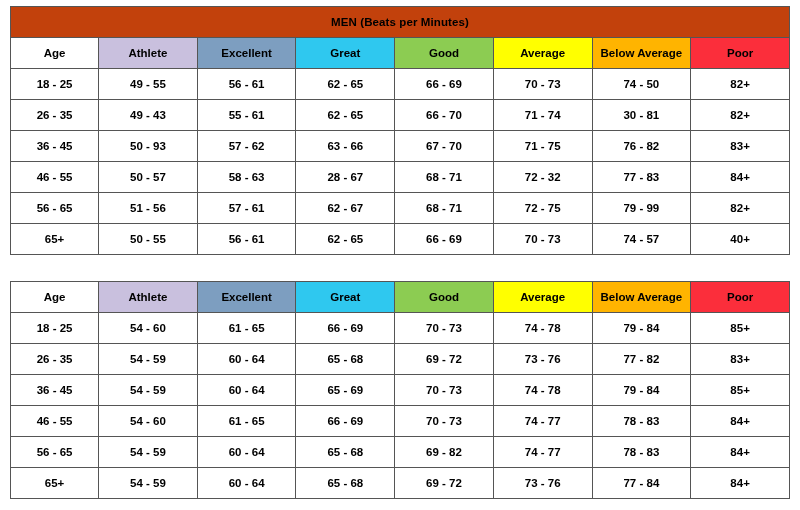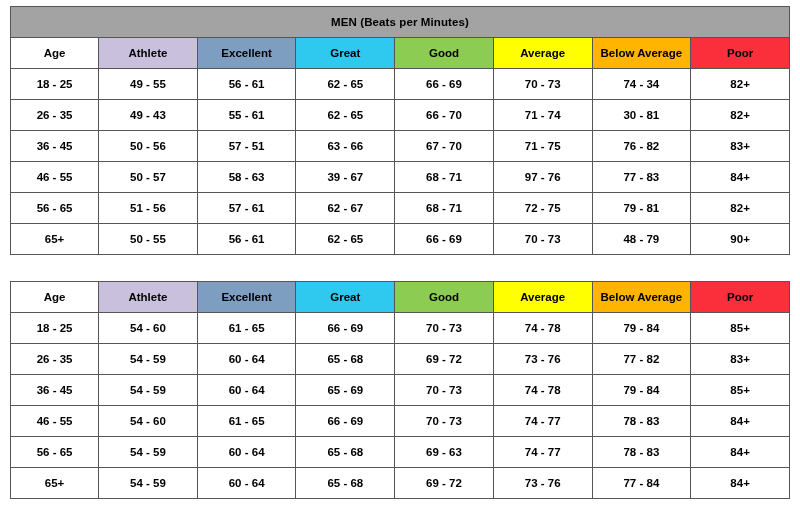--- a/index.html
+++ b/index.html
@@ -33,21 +33,21 @@
     vertical-align: middle;
     font-size: 11.5px;
     font-weight: bold;
     color: #000000;
     padding: 0;
     height: 30px;
   }
   .title-row td {
     height: 22px;
     font-size: 12px;
-    background: #a3a3a3;
+    background: #c2410c;
     letter-spacing: 0.1px;
   }
   .header-row td {
     height: 28px;
     font-size: 11.5px;
   }
   .data-row td {
     height: 30px;
     background: #ffffff;
     font-size: 11.5px;
@@ -89,72 +89,72 @@
           <td style="background: rgb(255, 180, 0);">Below Average</td>
           <td style="background: rgb(251, 46, 59);">Poor</td>
         </tr>
     <tr class="data-row">
           <td>18 - 25</td>
           <td>49 - 55</td>
           <td>56 - 61</td>
           <td>62 - 65</td>
           <td>66 - 69</td>
           <td>70 - 73</td>
-          <td>74 - 34</td>
+          <td>74 - 50</td>
           <td>82+</td>
         </tr>
         <tr class="data-row">
           <td>26 - 35</td>
           <td>49 - 43</td>
           <td>55 - 61</td>
           <td>62 - 65</td>
           <td>66 - 70</td>
           <td>71 - 74</td>
           <td>30 - 81</td>
           <td>82+</td>
         </tr>
         <tr class="data-row">
           <td>36 - 45</td>
-          <td>50 - 56</td>
-          <td>57 - 51</td>
+          <td>50 - 93</td>
+          <td>57 - 62</td>
           <td>63 - 66</td>
           <td>67 - 70</td>
           <td>71 - 75</td>
           <td>76 - 82</td>
           <td>83+</td>
         </tr>
         <tr class="data-row">
           <td>46 - 55</td>
           <td>50 - 57</td>
           <td>58 - 63</td>
-          <td>39 - 67</td>
+          <td>28 - 67</td>
           <td>68 - 71</td>
-          <td>97 - 76</td>
+          <td>72 - 32</td>
           <td>77 - 83</td>
           <td>84+</td>
         </tr>
         <tr class="data-row">
           <td>56 - 65</td>
           <td>51 - 56</td>
           <td>57 - 61</td>
           <td>62 - 67</td>
           <td>68 - 71</td>
           <td>72 - 75</td>
-          <td>79 - 81</td>
+          <td>79 - 99</td>
           <td>82+</td>
         </tr>
         <tr class="data-row">
           <td>65+</td>
           <td>50 - 55</td>
           <td>56 - 61</td>
           <td>62 - 65</td>
           <td>66 - 69</td>
           <td>70 - 73</td>
-          <td>48 - 79</td>
-          <td>90+</td>
+          <td>74 - 57</td>
+          <td>40+</td>
         </tr>
       </tbody>
   </table>
 
   <div class="spacer"></div>
 
   <table class="hr-table">
     <colgroup>
       <col class="c-age">
         <col class="c-band">
@@ -214,21 +214,21 @@
           <td>70 - 73</td>
           <td>74 - 77</td>
           <td>78 - 83</td>
           <td>84+</td>
         </tr>
         <tr class="data-row">
           <td>56 - 65</td>
           <td>54 - 59</td>
           <td>60 - 64</td>
           <td>65 - 68</td>
-          <td>69 - 63</td>
+          <td>69 - 82</td>
           <td>74 - 77</td>
           <td>78 - 83</td>
           <td>84+</td>
         </tr>
         <tr class="data-row">
           <td>65+</td>
           <td>54 - 59</td>
           <td>60 - 64</td>
           <td>65 - 68</td>
           <td>69 - 72</td>

